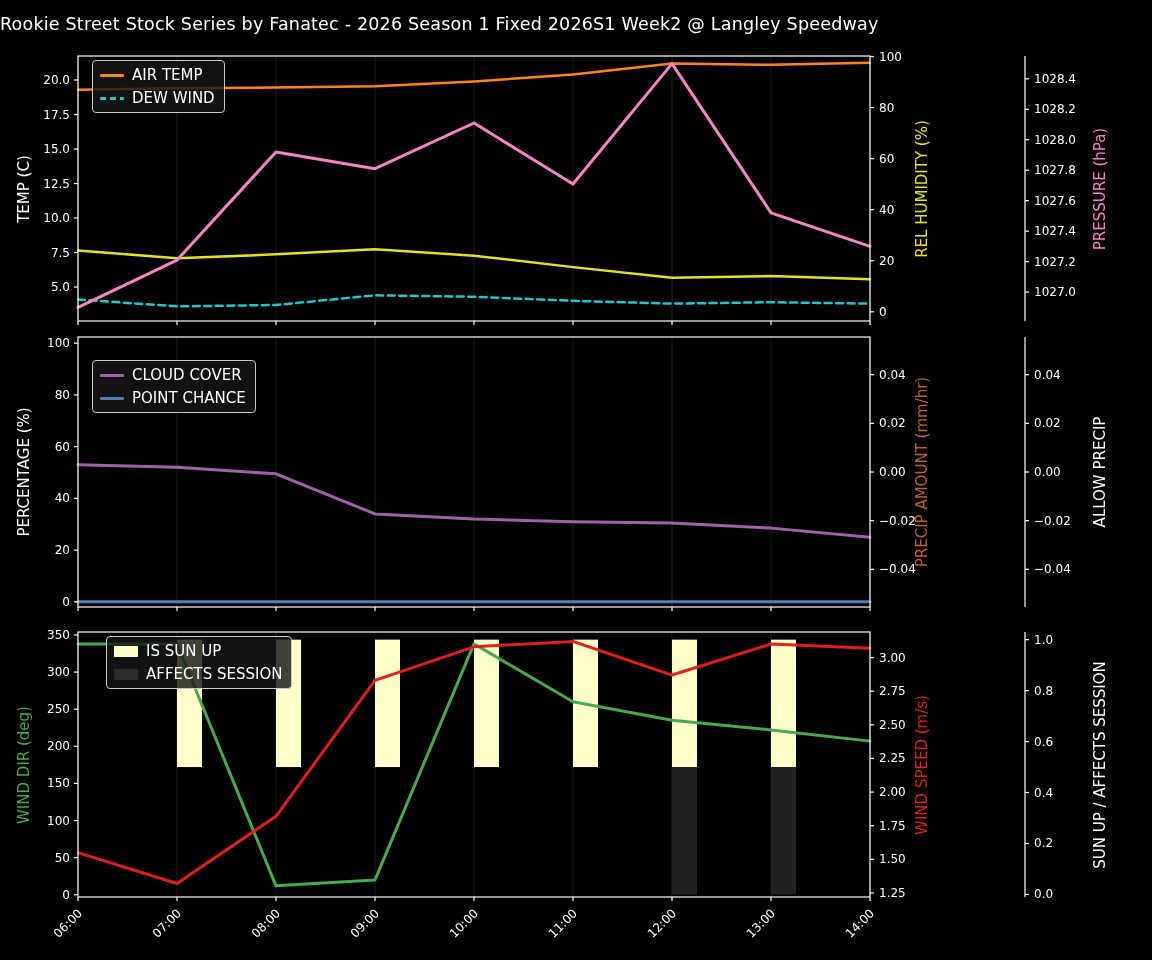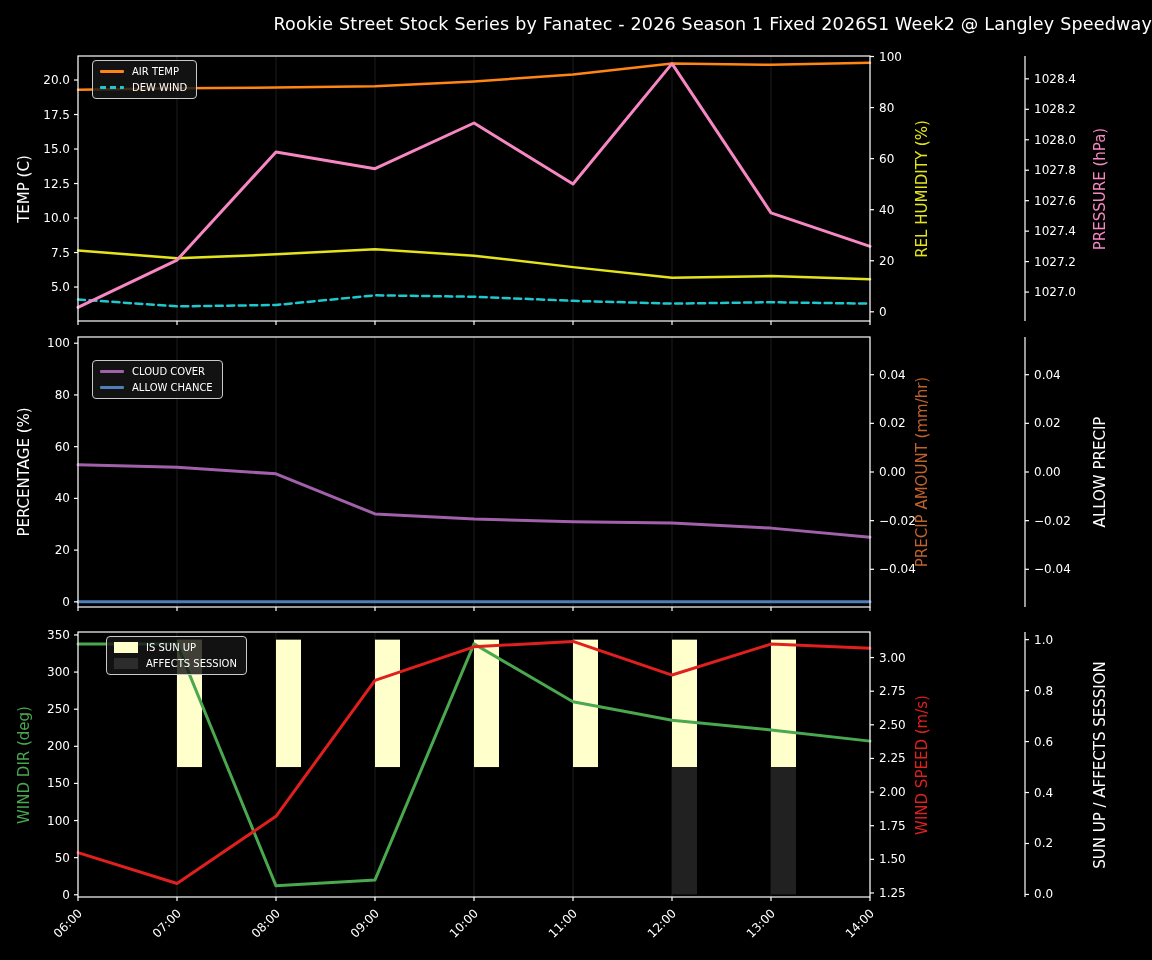--- a/index.html
+++ b/index.html
@@ -1,27 +1,27 @@
 <!DOCTYPE html>
 <html><head>
 <meta charset="utf-8">
 <style>
   html,body{margin:0;padding:0;background:#000;}
   #stage{position:relative;width:1152px;height:960px;background:#000;overflow:hidden;
          font-family:"DejaVu Sans","Liberation Sans",sans-serif;}
-  #chart-title{position:absolute;left:0;top:14px;width:1152px;text-align:right;
+  #chart-title{position:absolute;left:0;top:14px;width:1152px;text-align:left;
                color:#fff;font-size:17.5px;letter-spacing:0.2px;}
   svg{position:absolute;left:0;top:0;}
   svg text{font-family:"DejaVu Sans","Liberation Sans",sans-serif;fill:#ffffff;font-size:12px;}
   .axis-title{position:absolute;width:300px;height:20px;line-height:20px;text-align:center;
               font-size:15px;transform:rotate(-90deg);white-space:nowrap;}
   .legend-box{position:absolute;background:rgba(22,22,22,0.82);border:1px solid #c9c9c9;
               border-radius:4px;padding:5px 9px 5px 7px;display:flex;flex-direction:column;gap:5px;z-index:5;}
   .legend-row{display:flex;align-items:center;gap:8px;}
-  .legend-label{color:#fff;font-size:10px;white-space:nowrap;}
+  .legend-label{color:#fff;font-size:15px;white-space:nowrap;}
   .sw-line{width:24px;height:3px;border-radius:1px;}
   .sw-patch{width:24px;height:11px;}
 </style>
 </head>
 <body>
 
 <div id="stage">
   <div id="chart-title">Rookie Street Stock Series by Fanatec - 2026 Season 1 Fixed 2026S1 Week2 @ Langley Speedway</div>
   <svg id="plot" width="1152" height="960" viewBox="0 0 1152 960">
       <line x1="78" y1="56" x2="78" y2="321" stroke="#1d1d1d" stroke-width="1"></line>
@@ -246,21 +246,21 @@
       <div class="axis-title" style="color: rgb(255, 255, 255); left: -126px; top: 462px;">PERCENTAGE (%)</div>
       <div class="axis-title" style="color: rgb(192, 98, 44); left: 772px; top: 462px;">PRECIP AMOUNT  (mm/hr)</div>
       <div class="axis-title" style="color: rgb(255, 255, 255); left: 950px; top: 462px;">ALLOW PRECIP</div>
       <div class="legend-box" style="left: 92px; top: 360px;">
         <div class="legend-row">
           <div class="sw-line" style="background: rgb(161, 97, 170);"></div>
           <span class="legend-label">CLOUD COVER</span>
         </div>
         <div class="legend-row">
           <div class="sw-line" style="background: rgb(77, 127, 186);"></div>
-          <span class="legend-label">ALLOW CHANCE</span>
+          <span class="legend-label">POINT CHANCE</span>
         </div>
       </div>
       <div class="axis-title" style="color: rgb(74, 168, 78); left: -126px; top: 754.5px;">WIND DIR (deg)</div>
       <div class="axis-title" style="color: rgb(224, 31, 31); left: 772px; top: 754.5px;">WIND SPEED (m/s)</div>
       <div class="axis-title" style="color: rgb(255, 255, 255); left: 950px; top: 754.5px;">SUN UP / AFFECTS SESSION</div>
       <div class="legend-box" style="left: 106px; top: 636px;">
         <div class="legend-row">
           <div class="sw-patch" style="background: rgb(255, 255, 204);"></div>
           <span class="legend-label">IS SUN UP</span>
         </div>

